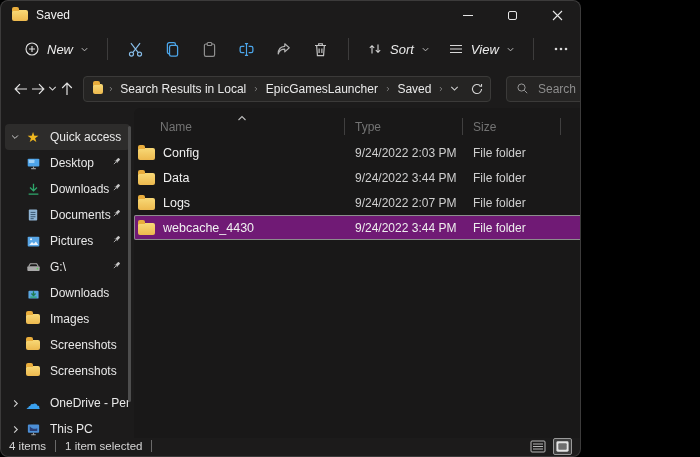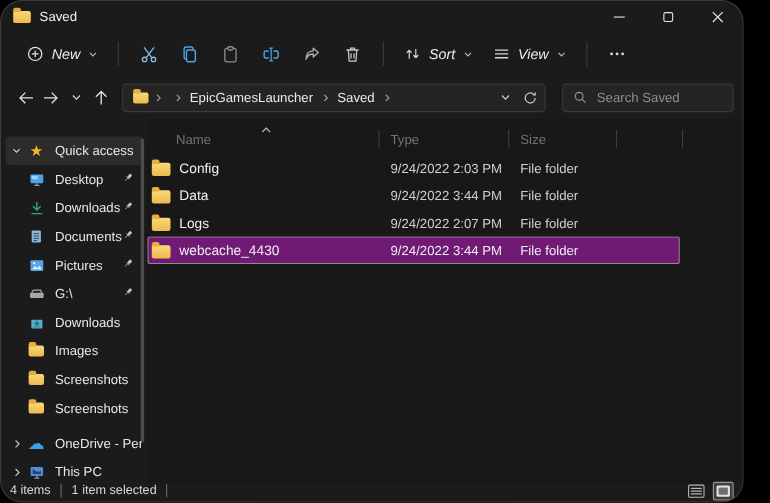--- a/index.html
+++ b/index.html
@@ -1,21 +1,21 @@
 <!DOCTYPE html>
 <html><head>
 <meta charset="utf-8">
 <style>
   * { margin:0; padding:0; box-sizing:border-box; }
   html,body { background:#000; }
   .window{
-    position:relative; width:676px; height:457px; overflow:hidden;
+    position:relative; width:581px; height:457px; overflow:hidden;
     background:#1c1b1b; color:#fff;
     font-family:"Liberation Sans", sans-serif;
-    border:1px solid rgba(255,255,255,.14); border-radius:20px;
+    border:1px solid rgba(255,255,255,.14); border-radius:8px;
   }
   svg{ display:block; }
 
   
   .titlebar{ height:28px; display:flex; align-items:center; padding-left:11px; }
   .titlebar .title{ font-size:12px; color:#f2f2f2; margin-left:8px; }
   .win-controls{ margin-left:auto; display:flex; height:100%; }
   .win-btn{ width:45px; height:100%; display:flex; align-items:center; justify-content:center; }
   .min-glyph{ width:10px; height:1px; background:#e6e6e6; }
   .max-glyph{ width:9px; height:9px; border:1px solid #e6e6e6; border-radius:2px; }
@@ -208,20 +208,21 @@
       <svg width="16" height="16" viewBox="0 0 16 16">
           <path d="M8 14V2.5M3.2 7L8 2.2 12.8 7" fill="none" stroke="#e4e4e4" stroke-width="1.2"></path>
         </svg>
     </div>
 
     <div class="field breadcrumb-bar">
       <span class="folder small"></span>
       <svg class="crumb-chev" width="8" height="8" viewBox="0 0 10 10">
           <path d="M3.5 1.5L7 5 3.5 8.5" fill="none" stroke="#a8a8a8" stroke-width="1.2"></path>
         </svg>
+      <span class="crumb">Search Results in Local</span>
       <svg class="crumb-chev" width="8" height="8" viewBox="0 0 10 10">
           <path d="M3.5 1.5L7 5 3.5 8.5" fill="none" stroke="#a8a8a8" stroke-width="1.2"></path>
         </svg>
       <span class="crumb">EpicGamesLauncher</span>
       <svg class="crumb-chev" width="8" height="8" viewBox="0 0 10 10">
           <path d="M3.5 1.5L7 5 3.5 8.5" fill="none" stroke="#a8a8a8" stroke-width="1.2"></path>
         </svg>
       <span class="crumb">Saved</span>
       <svg class="crumb-chev" width="8" height="8" viewBox="0 0 10 10">
           <path d="M3.5 1.5L7 5 3.5 8.5" fill="none" stroke="#a8a8a8" stroke-width="1.2"></path>

